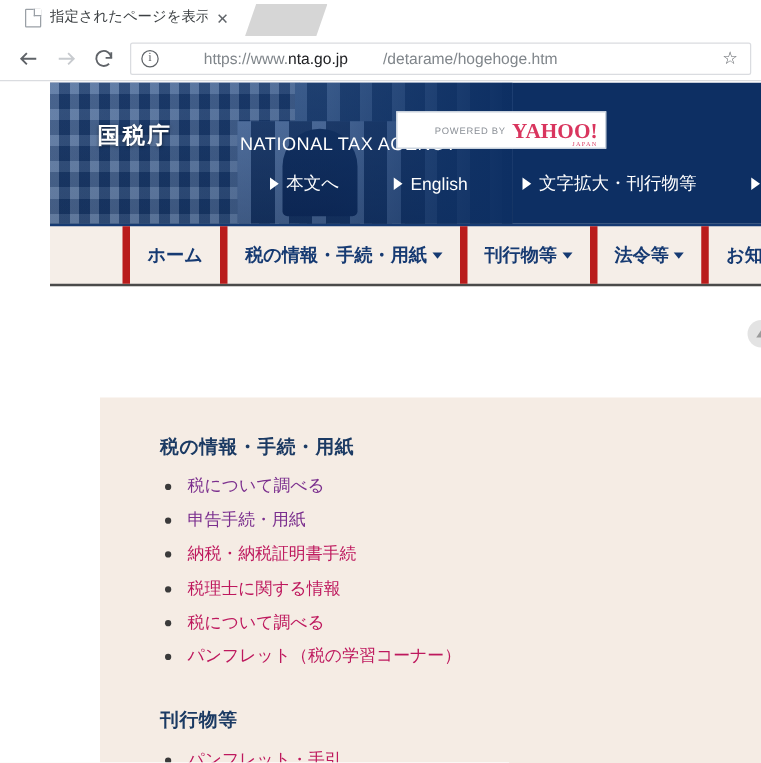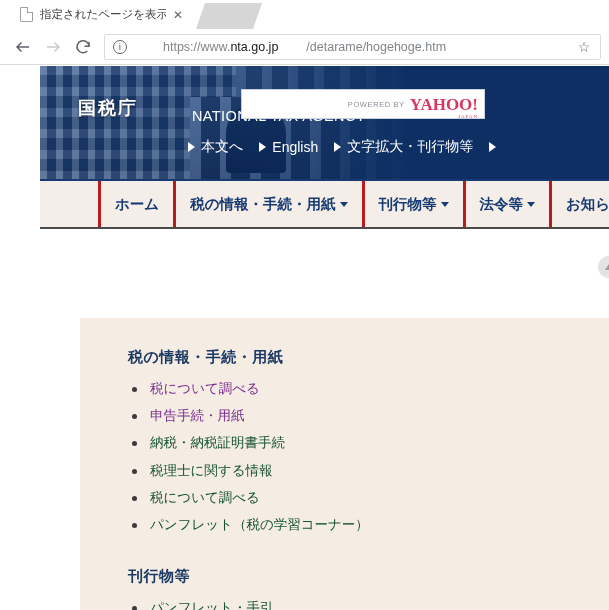--- a/index.html
+++ b/index.html
@@ -173,32 +173,32 @@
     color:#ffffff; font-size:14.5px; letter-spacing:.4px;
     z-index:4;
   }
   .toplinks {
     position:absolute; left:148px; top:72px;
     display:flex; align-items:center; gap:16px;
     z-index:4;
   }
   .toplink {
     display:flex; align-items:center; gap:6px;
-    color:#ffffff; font-size:14px; white-space:nowrap;
+    color:#ffffff; font-size:14px; white-space:nowrap;margin-left:28px;
   }
   .tri {
     width:0; height:0; flex:0 0 auto;
     border-left:7px solid #ffffff;
     border-top:5px solid transparent;
     border-bottom:5px solid transparent;
   }
 
   .searchbox {
     position:absolute; right:215px; top:23px;
-    width:244px; height:30px;
+    width:168px; height:30px;
     background:#ffffff; border:1px solid #c9d2dd;
     display:flex; align-items:center; justify-content:flex-end;
     padding-right:6px; gap:5px;
     z-index:4;
   }
   .powered { font-size:7.5px; color:#8a8f96; letter-spacing:.6px; }
   .yahoo {
     font-family:"Liberation Serif","DejaVu Serif",serif;
     font-size:17px; font-weight:bold; color:#d9355e; line-height:1;
     position:relative;
@@ -213,21 +213,21 @@
     width:660px; height:50px;
     background:#f5eee8;
     border-top:2px solid #163a72;
     border-bottom:2px solid #4a4a4a;
     display:flex; align-items:stretch;
   }
   .gnav-pad { width:58px; flex:0 0 58px; }
   .gnav-item {
     display:flex; align-items:center; justify-content:center; gap:4px;
     padding:0 14px;
-    border-left:3px solid #b91c1c;
+    border-left:6px solid #b91c1c;
     color:#163a72; font-size:14.5px; font-weight:bold;
     white-space:nowrap;
   }
   .gnav-item:last-child { border-right:1px solid #c9bdb2; }
   .caret {
     width:0;height:0;
     border-left:4px solid transparent; border-right:4px solid transparent;
     border-top:5px solid #163a72;
   }
 
@@ -260,21 +260,21 @@
   }
   .sect ul { list-style:none; }
   .sect li {
     position:relative; padding-left:22px; margin-bottom:11px;
     font-size:13.5px; line-height:1.2;
   }
   .sect li:before {
     content:""; position:absolute; left:4px; top:6px;
     width:5px; height:5px; border-radius:50%; background:#3a3a3a;
   }
-  .lnk { color:#14532d; }
+  .lnk { color:#be185d; }
   .lnk.visited { color:#7b2f8e; }
 </style>
 </head>
 <body>
 
 <div class="browser">
 
   <div class="tabstrip">
     <div class="tab">
       <span class="tab-favicon"></span>

